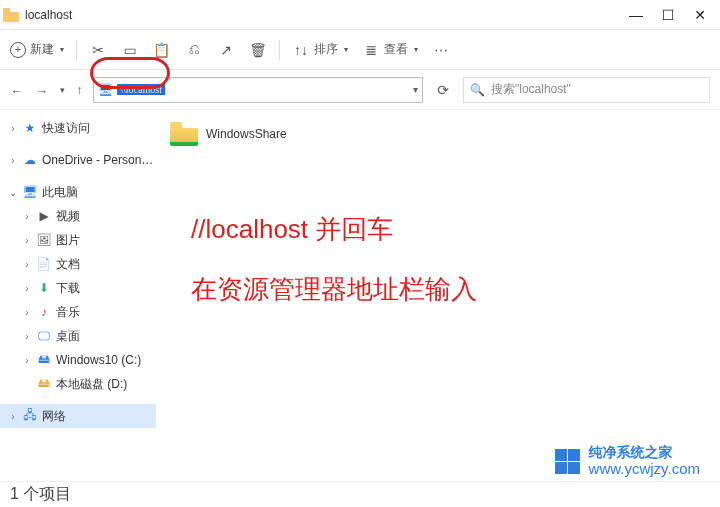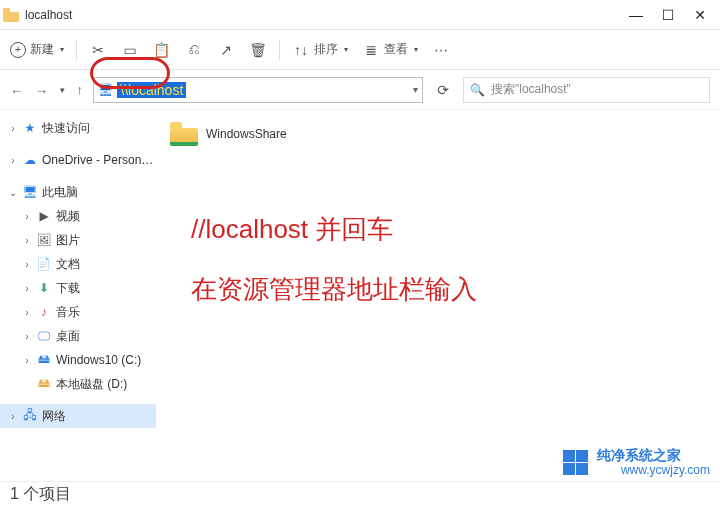--- a/index.html
+++ b/index.html
@@ -22,21 +22,21 @@
     .icon-plus-circle { width: 16px; height: 16px; border: 1.5px solid #555; border-radius: 50%; display: flex; align-items: center; justify-content: center; font-size: 11px; line-height: 1; }
     .tico { width: 18px; height: 18px; display: flex; align-items: center; justify-content: center; font-size: 14px; color: #555; }
     .dropdown-caret { font-size: 8px; margin-left: 2px; }
 
     
     .navbar { height: 40px; display: flex; align-items: center; padding: 0 10px; gap: 10px; border-bottom: 1px solid #eee; }
     .nav-arrows { display: flex; align-items: center; gap: 12px; color: #555; }
     .nav-arrows span { font-size: 13px; }
     .addressbar { flex: 0 0 330px; height: 26px; border: 1px solid #bcbcbc; display: flex; align-items: center; padding: 0 4px; position: relative; }
     .addressbar .pc-icon { font-size: 12px; color: #1067cc; margin-right: 4px; }
-    .addressbar .path-sel { background: #1a6fd8; color: #fde047; padding: 0 3px; font-size: 14px; }
+    .addressbar .path-sel { background: #1a6fd8; color: #e5e5e5; padding: 0 3px; font-size: 10px; font-family: Liberation Serif, serif; }
     .addressbar .drop { margin-left: auto; font-size: 10px; color: #666; }
     .address-circle { position: absolute; left: 90px; top: 57px; width: 80px; height: 32px; border: 3px solid #d32424; border-radius: 18px / 16px; pointer-events: none; }
     .refresh { width: 20px; text-align: center; font-size: 14px; color: #555; }
     .searchbox { flex: 1; height: 26px; border: 1px solid #ddd; display: flex; align-items: center; padding: 0 6px; gap: 6px; color: #888; font-size: 12px; }
 
     
     .body-area { display: flex; height: 370px; }
     .sidebar { width: 156px; padding: 6px 0; font-size: 12px; background: #fff; overflow: hidden; }
     .tree-row { display: flex; align-items: center; height: 24px; padding-left: 8px; gap: 4px; white-space: nowrap; }
     .tree-row.selected { background: #d9e8fb; }
@@ -59,26 +59,26 @@
     .content { flex: 1; position: relative; padding: 8px 14px; }
     .item-folder { display: flex; align-items: center; gap: 8px; height: 32px; }
     .folder-ico { width: 28px; height: 24px; position: relative; }
     .folder-ico::before { content: ""; position: absolute; left: 0; bottom: 0; width: 28px; height: 18px; background: linear-gradient(#f9d36a,#efb94a); border-radius: 2px; }
     .folder-ico::after { content: ""; position: absolute; left: 0; top: 0; width: 12px; height: 6px; background: #f9d36a; border-radius: 2px 2px 0 0; }
     .folder-strip { position: absolute; left: 0; bottom: 0; width: 28px; height: 4px; background: #2fa84f; z-index: 2; border-radius: 0 0 2px 2px; }
     .item-label { font-size: 12px; color: #333; }
 
     .overlay-text { position: absolute; left: 35px; top: 90px; font-size: 26px; color: #d32424; line-height: 2.3; font-weight: 400; }
 
-    .watermark { position: absolute; right: 10px; bottom: 30px; display: flex; align-items: center; gap: 8px; color: #1a6fd8; opacity: 0.9; }
+    .watermark { position: absolute; right: 20px; bottom: 30px; display: flex; align-items: center; gap: 8px; color: #1a6fd8; opacity: 0.9; }
     .wm-logo { width: 26px; height: 26px; display: flex; flex-wrap: wrap; }
     .wm-logo span { width: 12px; height: 12px; background: #1a6fd8; margin: 0.5px; }
     .wm-text { display: flex; flex-direction: column; line-height: 1.1; }
     .wm-text .cn { font-size: 14px; font-weight: 600; }
-    .wm-text .url { font-size: 12px; margin-left: 24px; }
+    .wm-text .url { font-size: 15px; }
 
     .statusbar { position: absolute; left: 0; bottom: 0; height: 26px; width: 100%; border-top: 1px solid #eee; display: flex; align-items: center; padding: 0 10px; font-size: 16px; color: #444; }
   </style>
 </head>
 <body>
 
 <div class="titlebar">
   <span class="titlebar-icon"></span>
   <span class="titlebar-text">localhost</span>
   <div class="window-controls">

